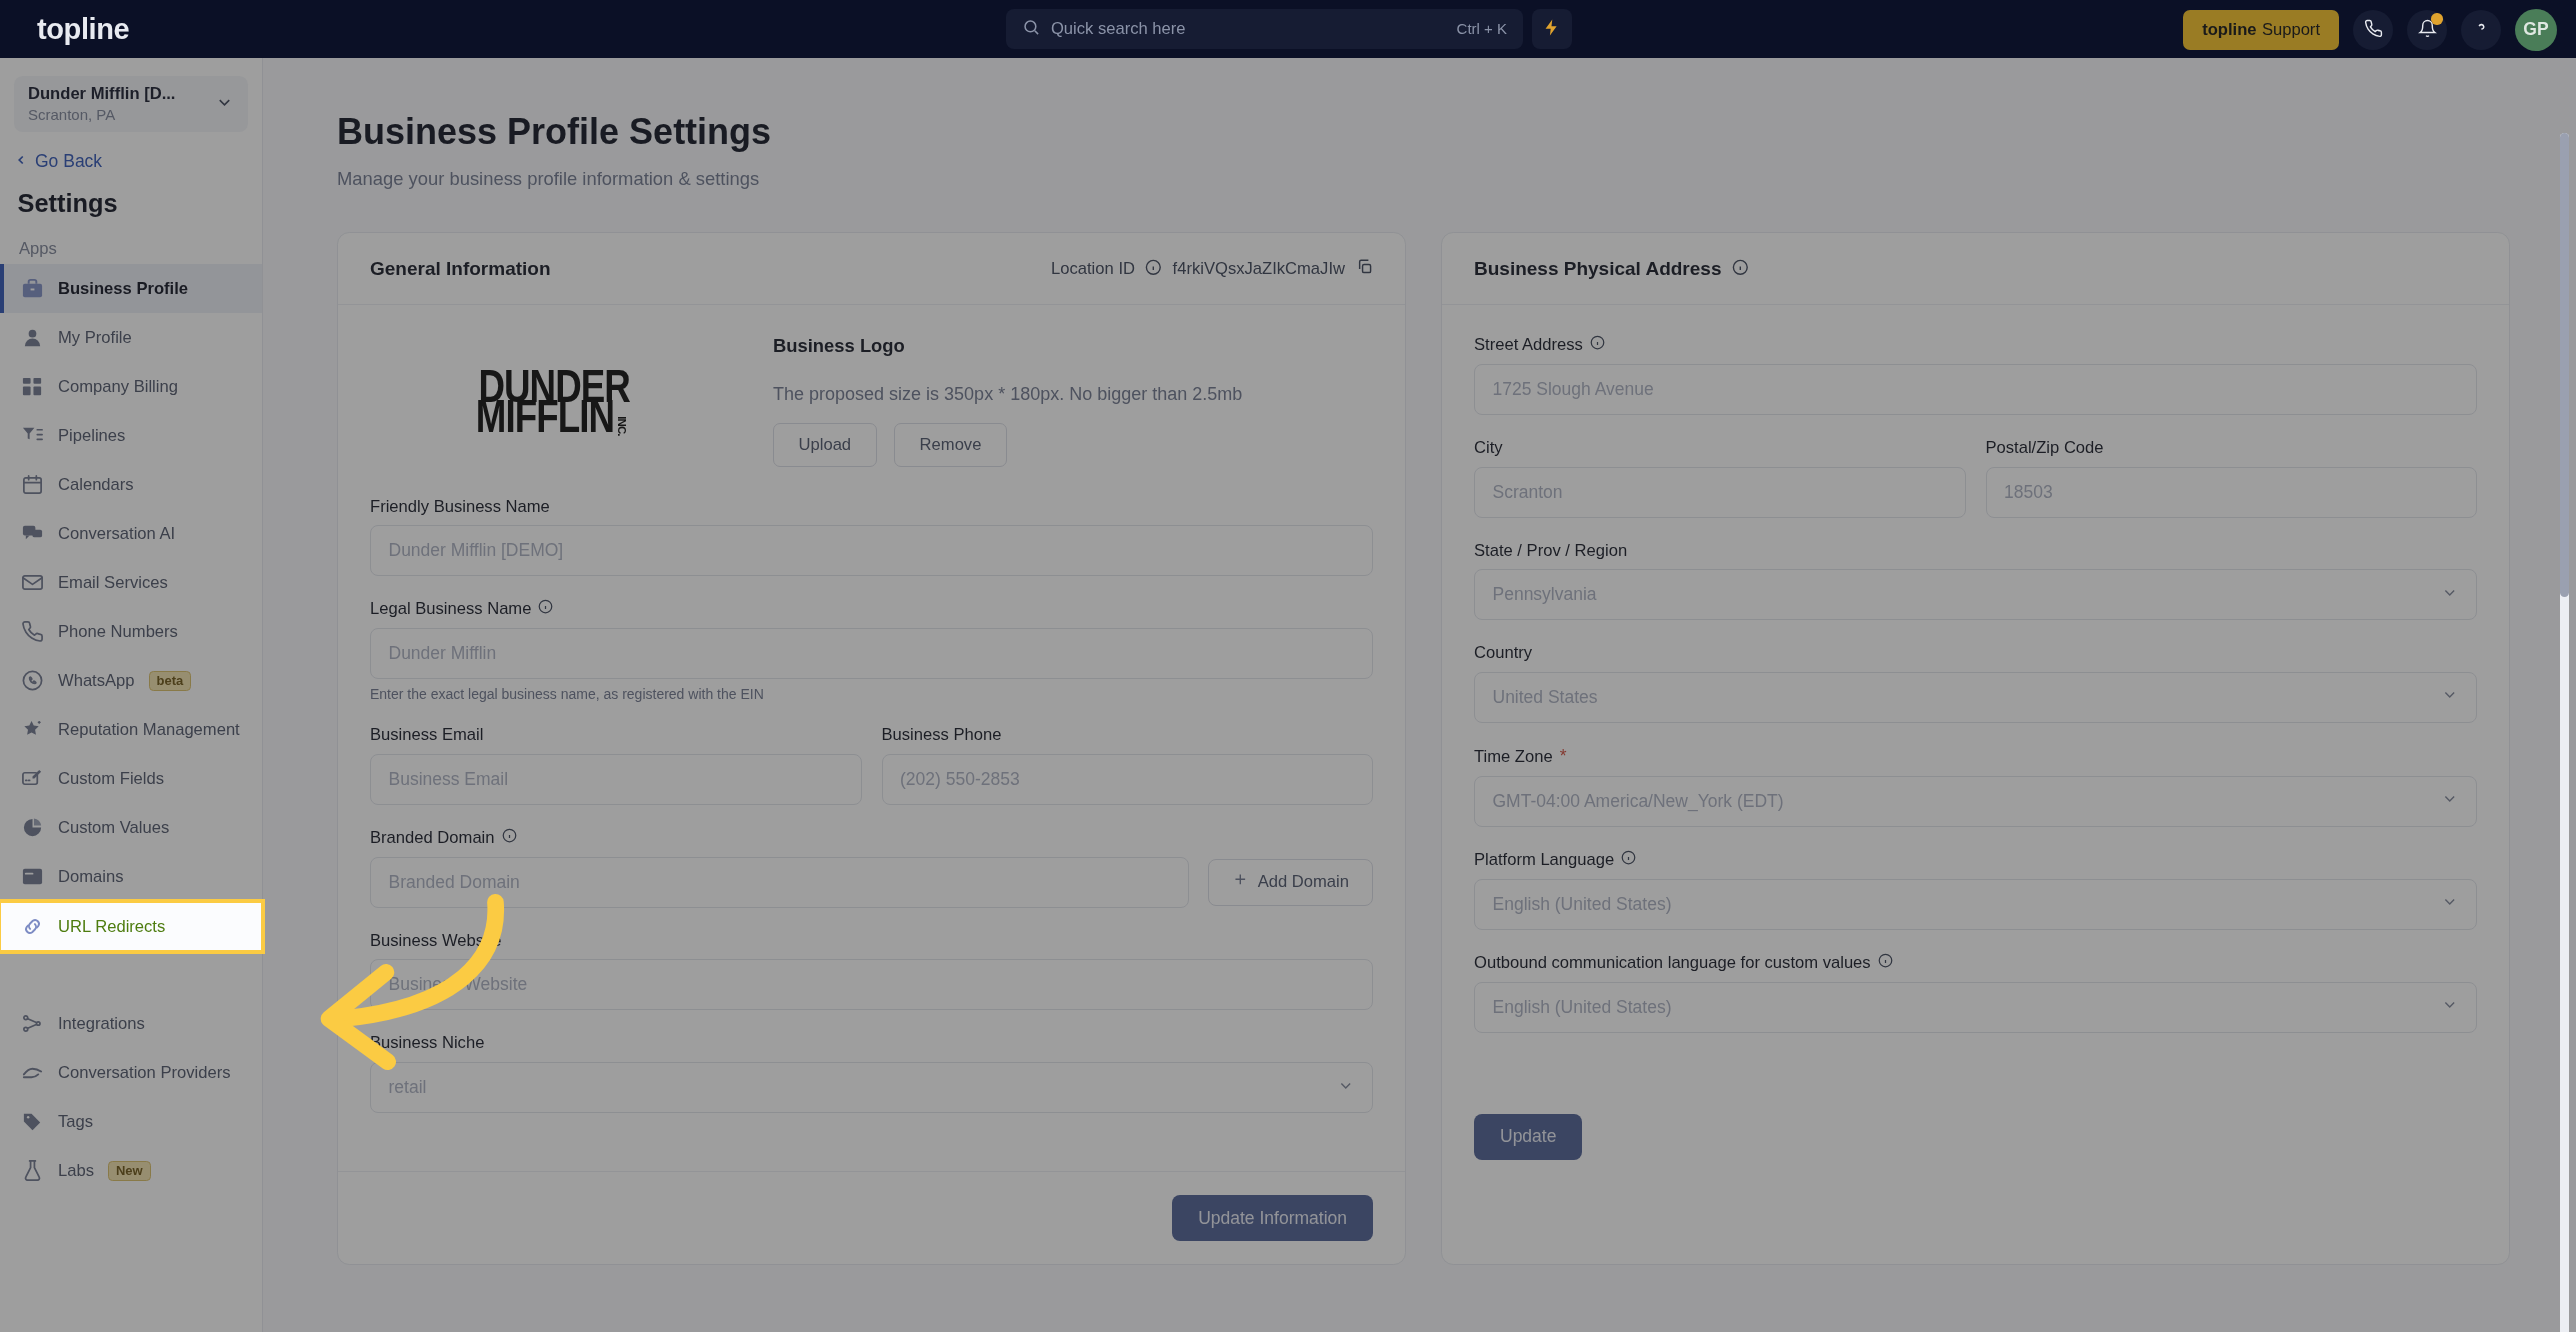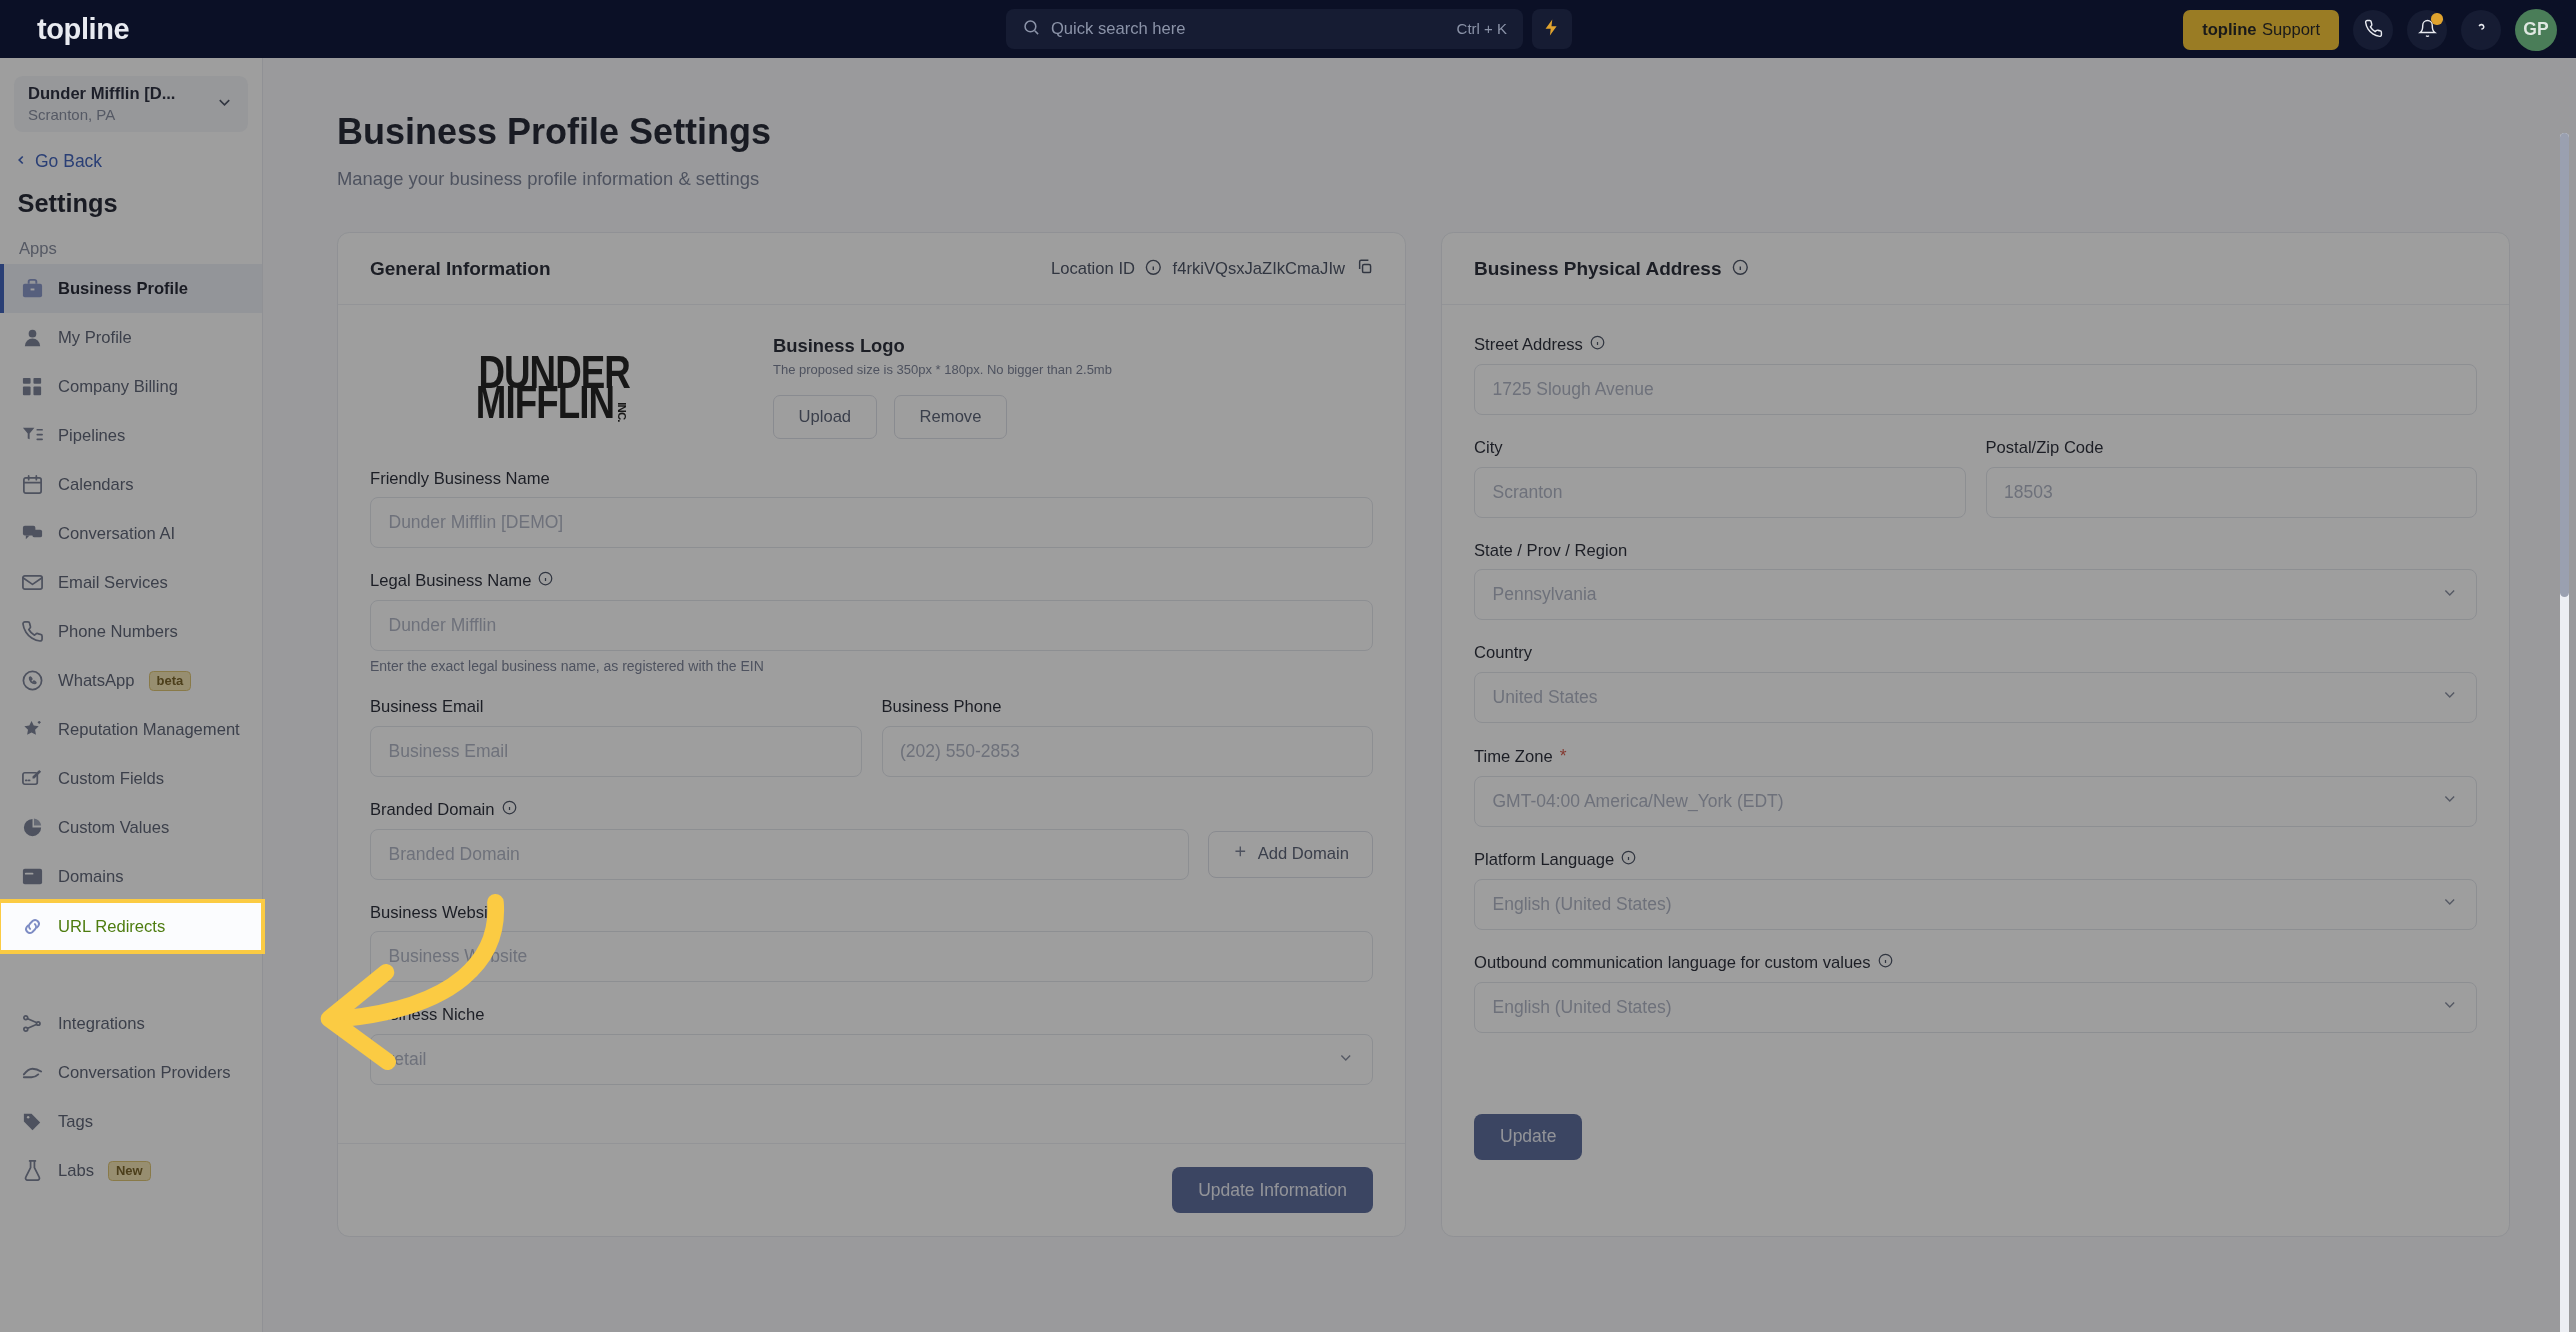--- a/index.html
+++ b/index.html
@@ -119,21 +119,21 @@
 
   .logo-row { display:flex; align-items:center; gap: 35px; margin-bottom: 30px; }
   .logo-box { width: 368px; display:flex; align-items:center; justify-content:center; }
   .dm-logo { text-align:center; line-height:0.86; color:#0a0a0a; font-weight:900;
     font-family:"Liberation Sans", sans-serif; letter-spacing: -0.9px; }
   .dm-logo .l1 { font-size: 35px; transform: scaleX(1.05) scaleY(1.3); display:inline-block; }
   .dm-logo .l2 { font-size: 35px; transform: scaleX(1.05) scaleY(1.3); display:inline-block; }
   .dm-logo .inc { font-size: 11.4px; display:inline-block; transform: rotate(90deg) translateY(-1.8px); vertical-align:bottom; }
   .logo-meta { flex:1; }
   .logo-meta .t { font-size:18.4px; font-weight:600; color:#131724; }
-  .logo-meta .d { font-size:13px; color:#6d758c; margin-top: 5px; }
+  .logo-meta .d { font-size:18px; color:#6d758c; margin-top: 27px; }
   .btn-ghost {
     height: 44px; border:0.9px solid #d9dce5; border-radius: 7px; background:#fff;
     color:#4a5268; font-size:16.6px; padding: 0 24.5px; display:inline-flex; align-items:center; justify-content:center;
   }
   .logo-btns { margin-top: 17.5px; display:flex; gap: 17.5px; }
 
   .field { margin-bottom: 23px; }
   .field-label { font-size: 16.6px; color:#131724; margin-bottom: 8.8px; display:flex; align-items:center; gap:7px; }
   .field-label .req { color:#d04a3b; font-size: 17.5px; }
   .hint { font-size: 14px; color:#6d758c; margin-top: 7px; }

